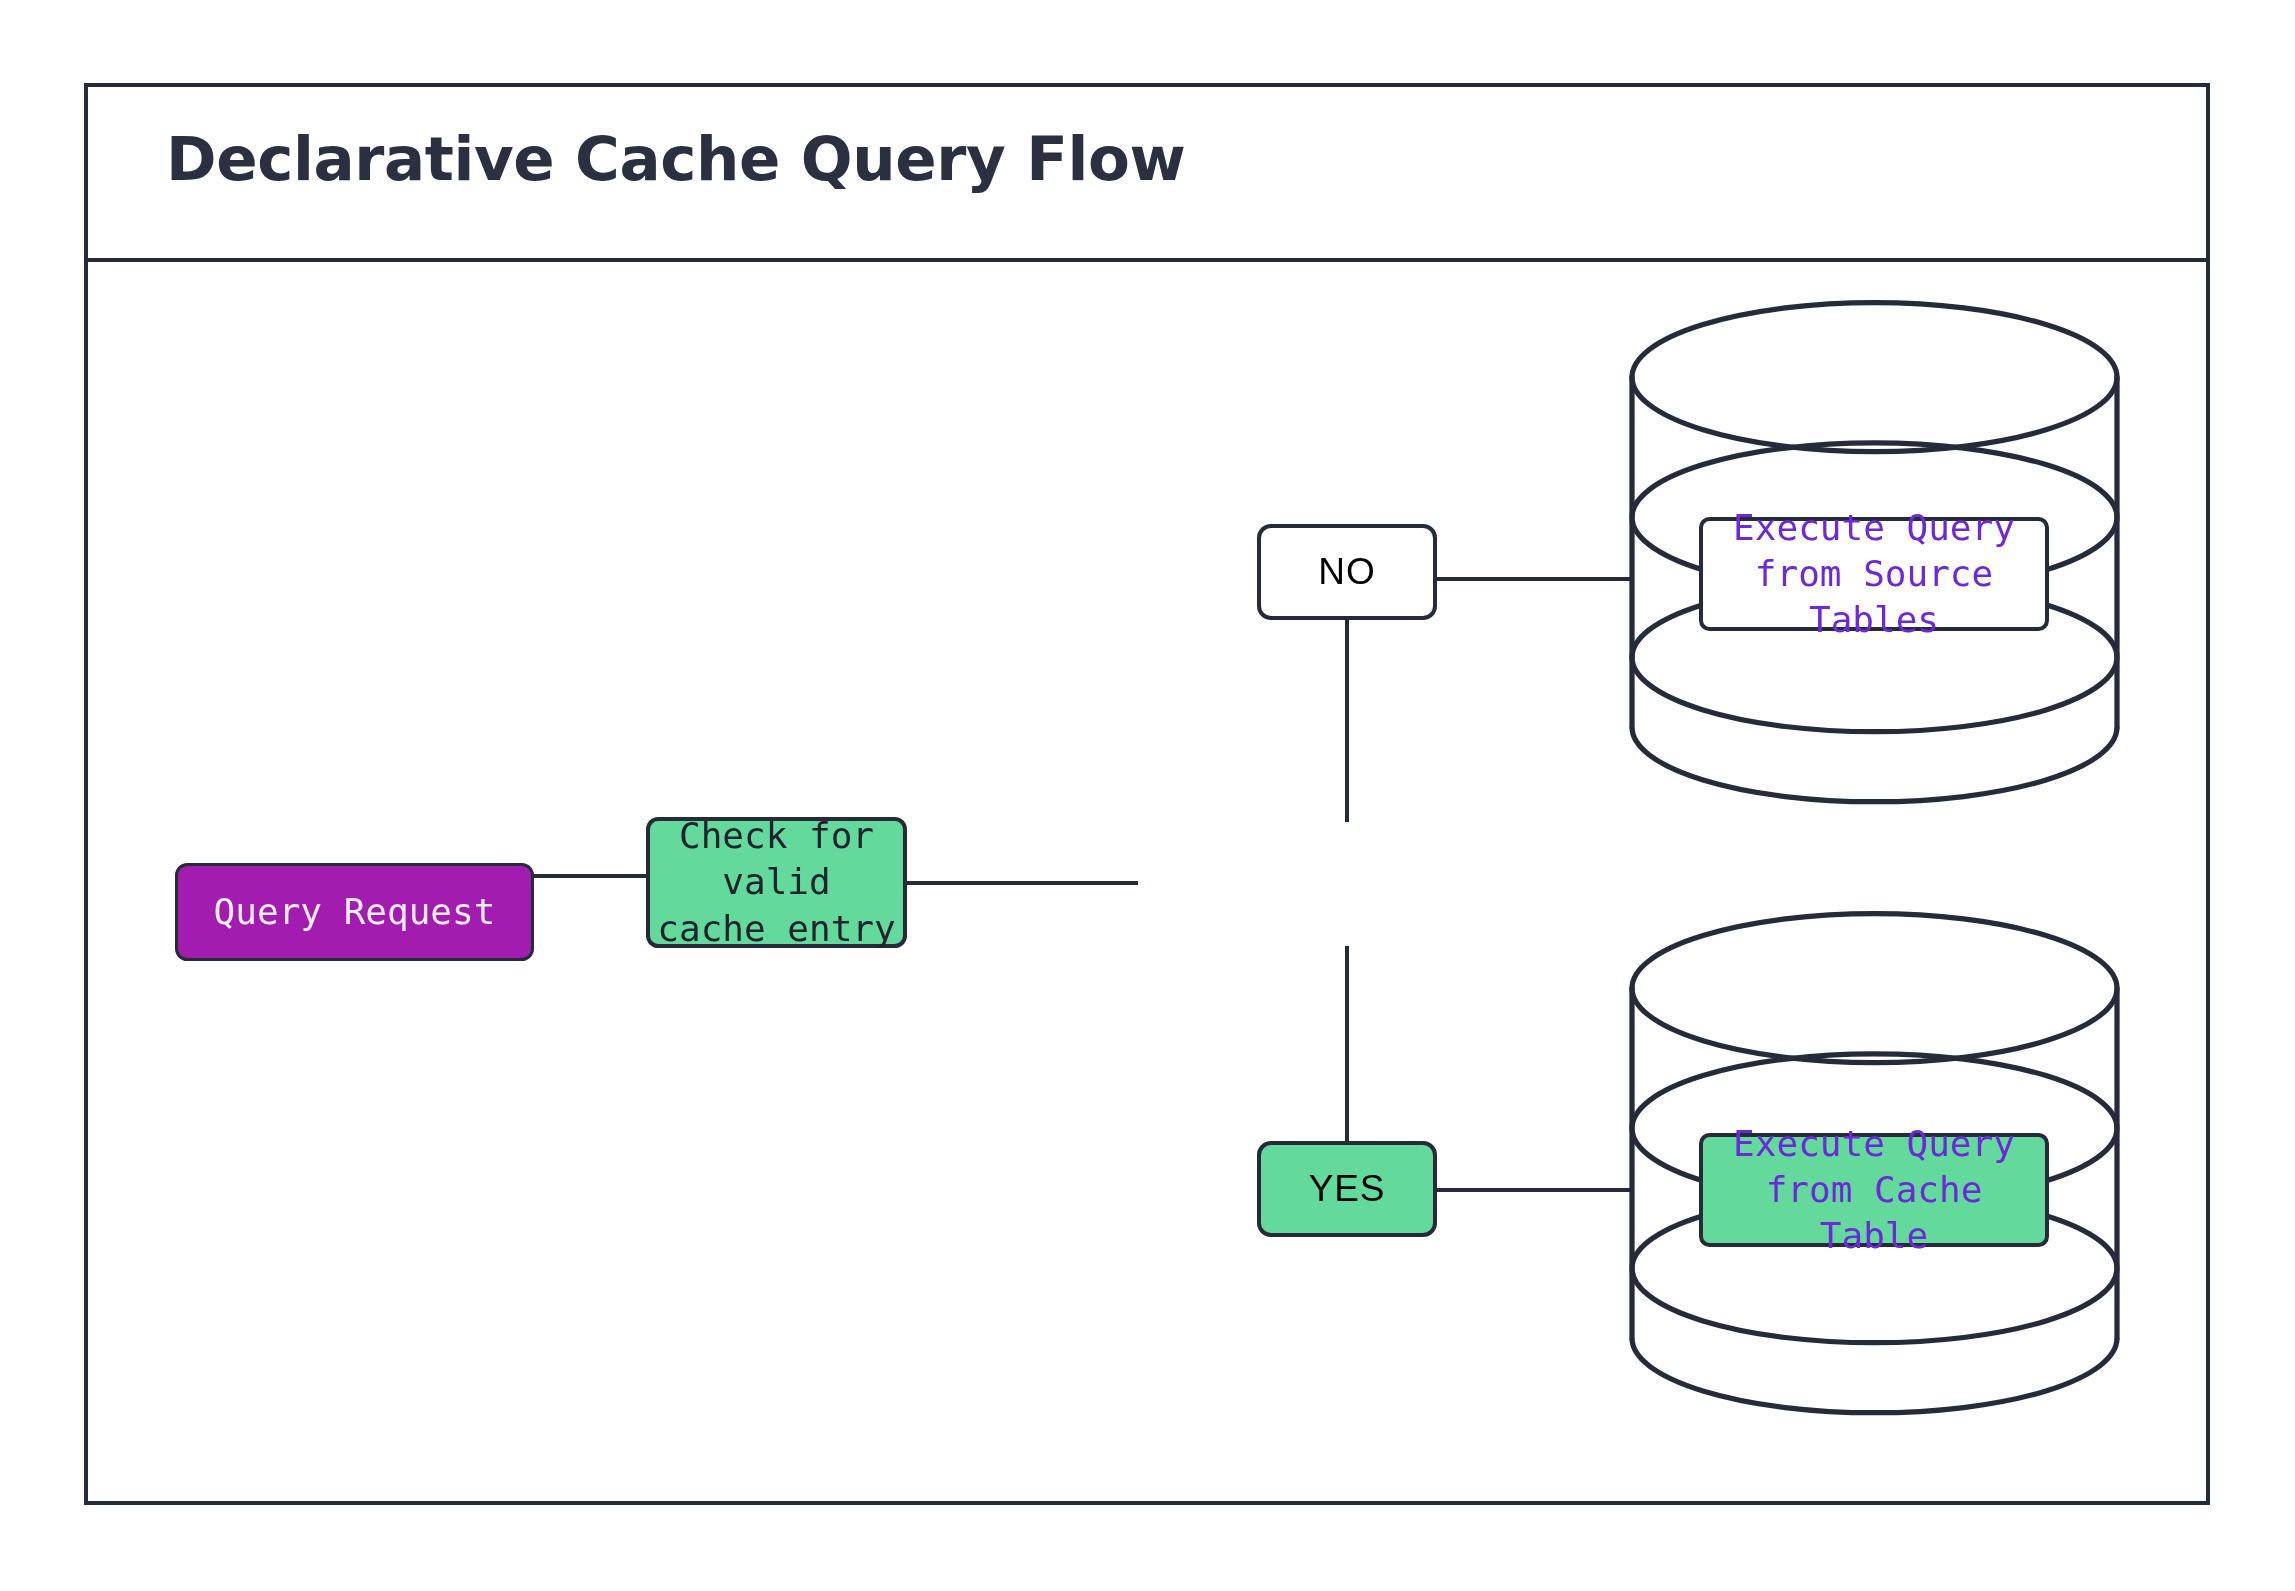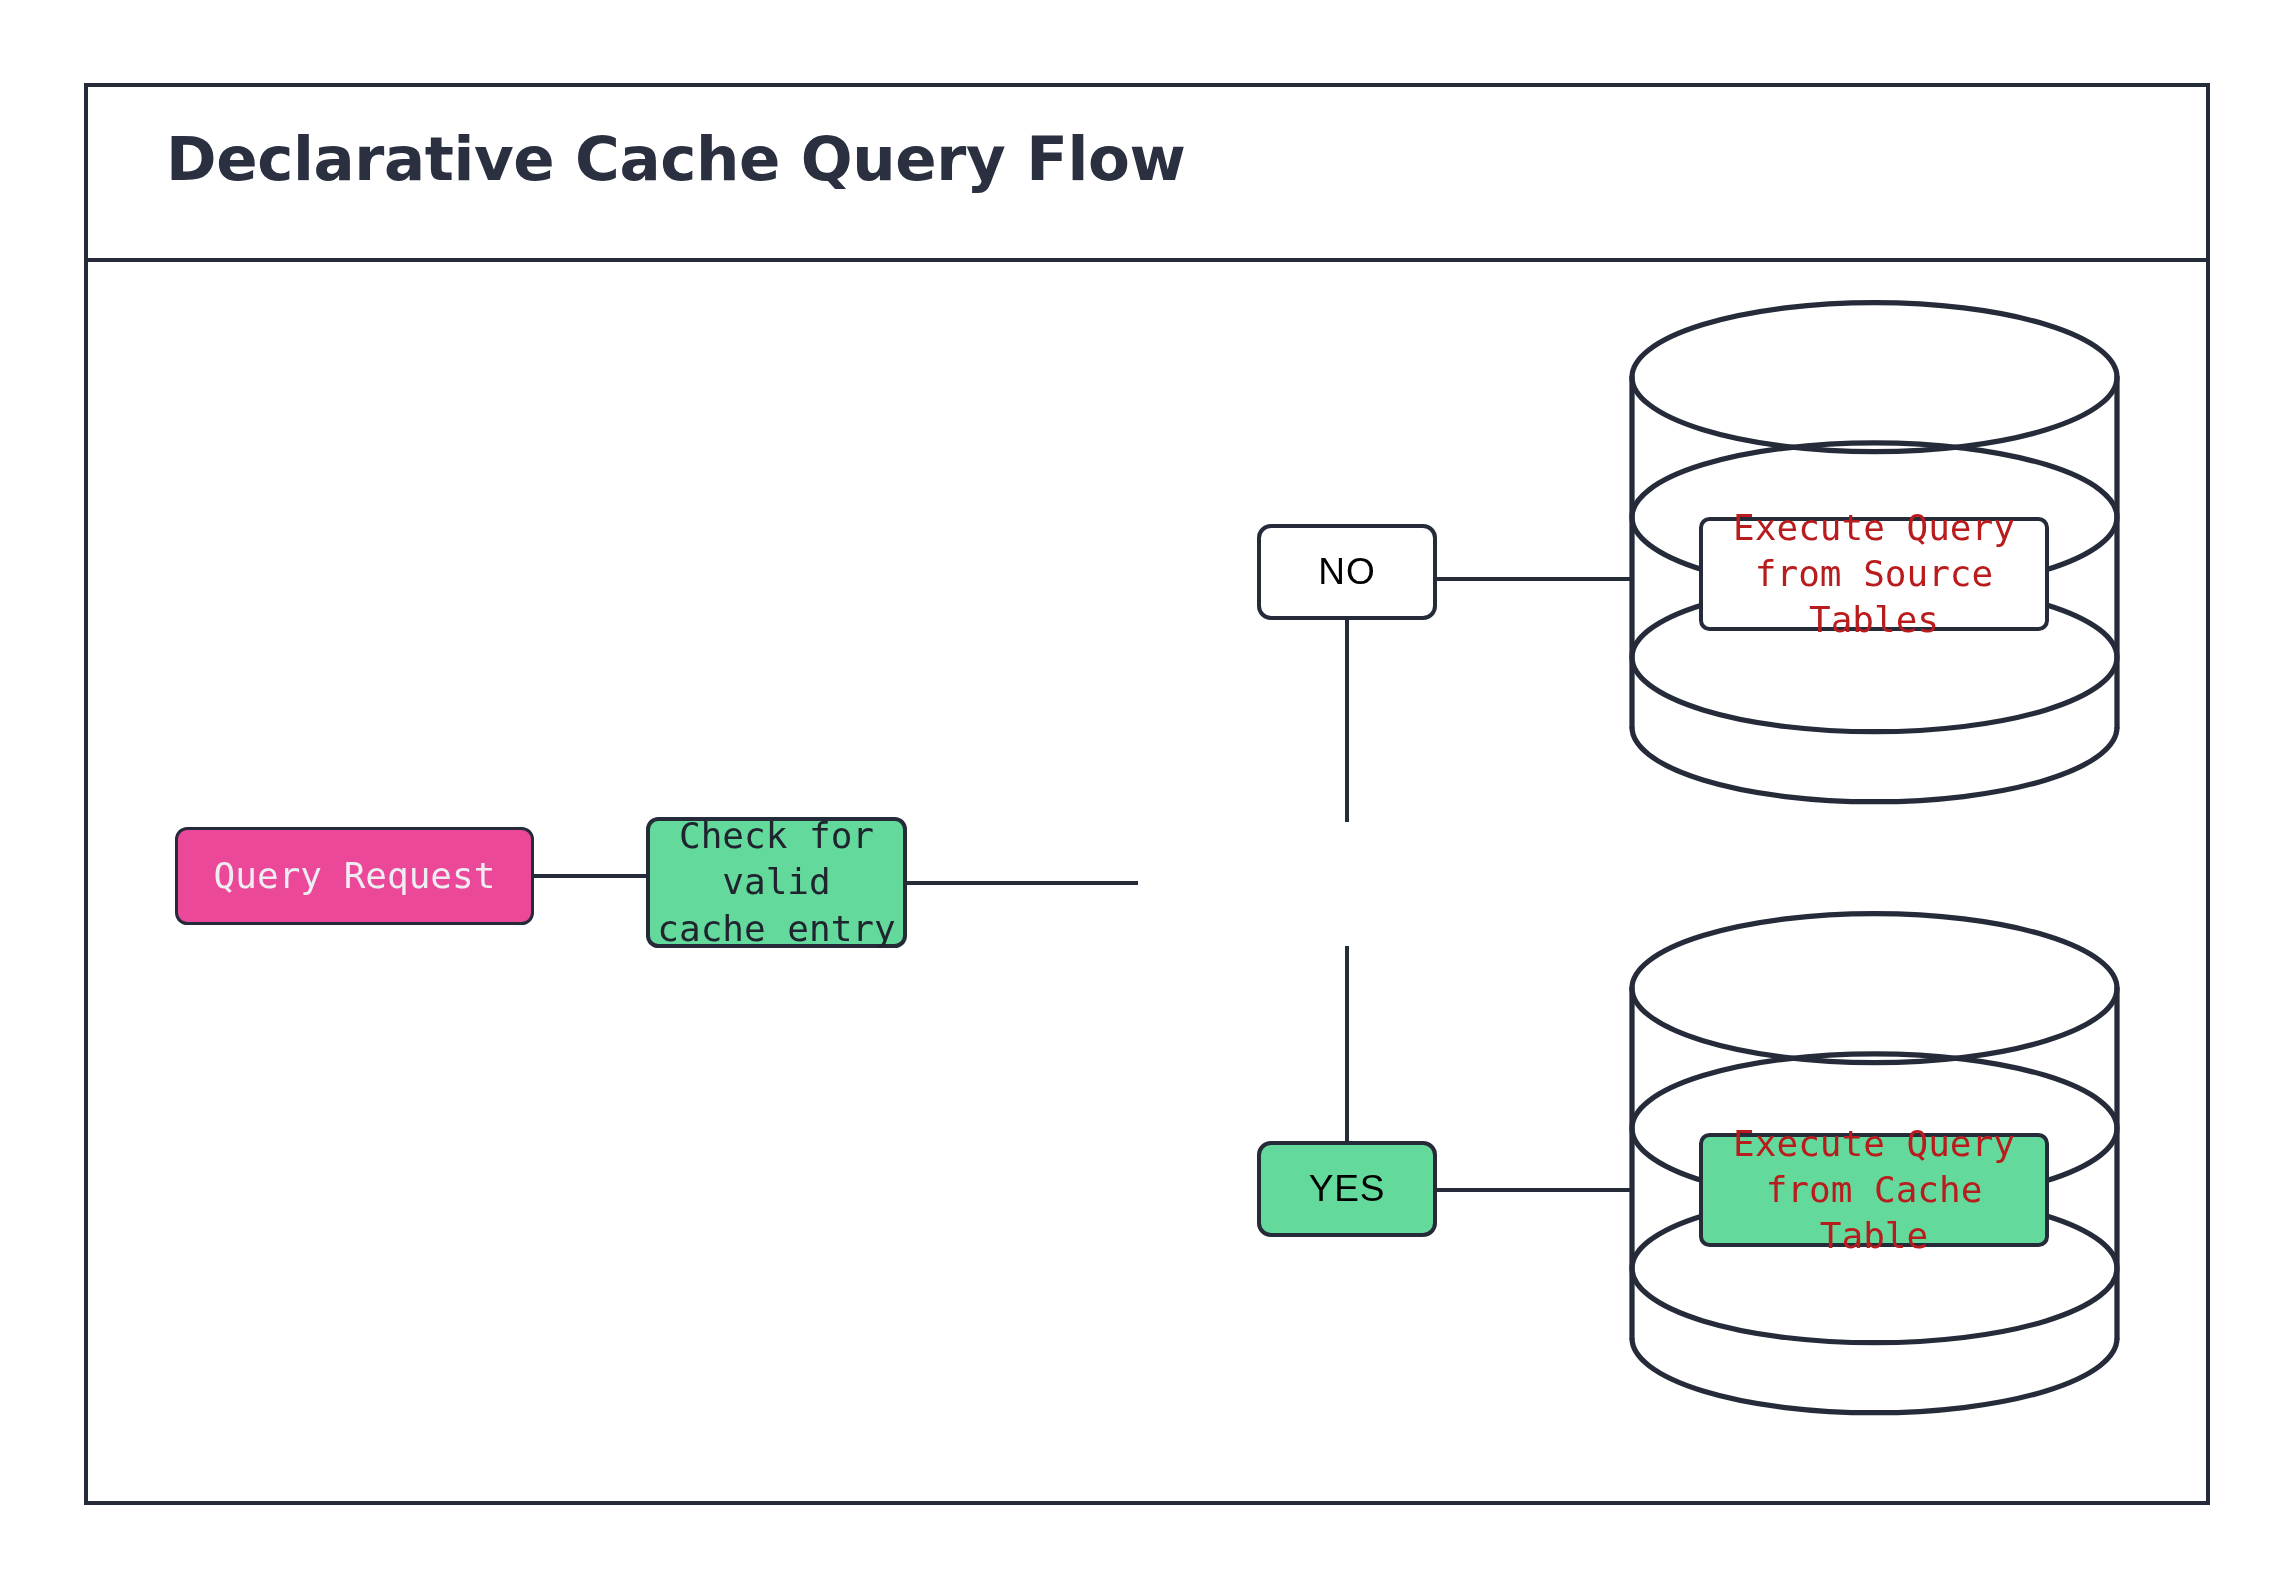--- a/index.html
+++ b/index.html
@@ -66,23 +66,24 @@
     align-items: center;
     justify-content: center;
     text-align: center;
     font-family: "DejaVu Sans Mono", monospace;
     font-size: 36px;
     line-height: 1.28;
     border-radius: 12.3px;
     white-space: pre-line;
   }
   .node.dark {
-    background: #ec4899;
+    background: #a21caf;
     color: #EDEDF2;
     border: 3.5px solid #262B3A;
+    margin-top: 36px;
   }
   .node.green {
     background: #63D99C;
     color: #20242F;
     border: 4.4px solid #262B3A;
   }
 
   
   .branch-label {
     position: absolute;
@@ -116,21 +117,21 @@
     align-items: center;
     justify-content: center;
     text-align: center;
     font-family: "DejaVu Sans Mono", monospace;
     font-size: 36px;
     line-height: 1.28;
     border-radius: 10.5px;
     border: 4.4px solid #262B3A;
     white-space: pre-line;
     z-index: 5;
-    color: #b91c1c;
+    color: #6d28d9;
   }
   .cyl-label.white { background: #FFFFFF; }
   .cyl-label.green { background: #63D99C; }
 </style>
 </head>
 <body>
 
 <div id="canvas">
 
   <div class="frame"></div>

